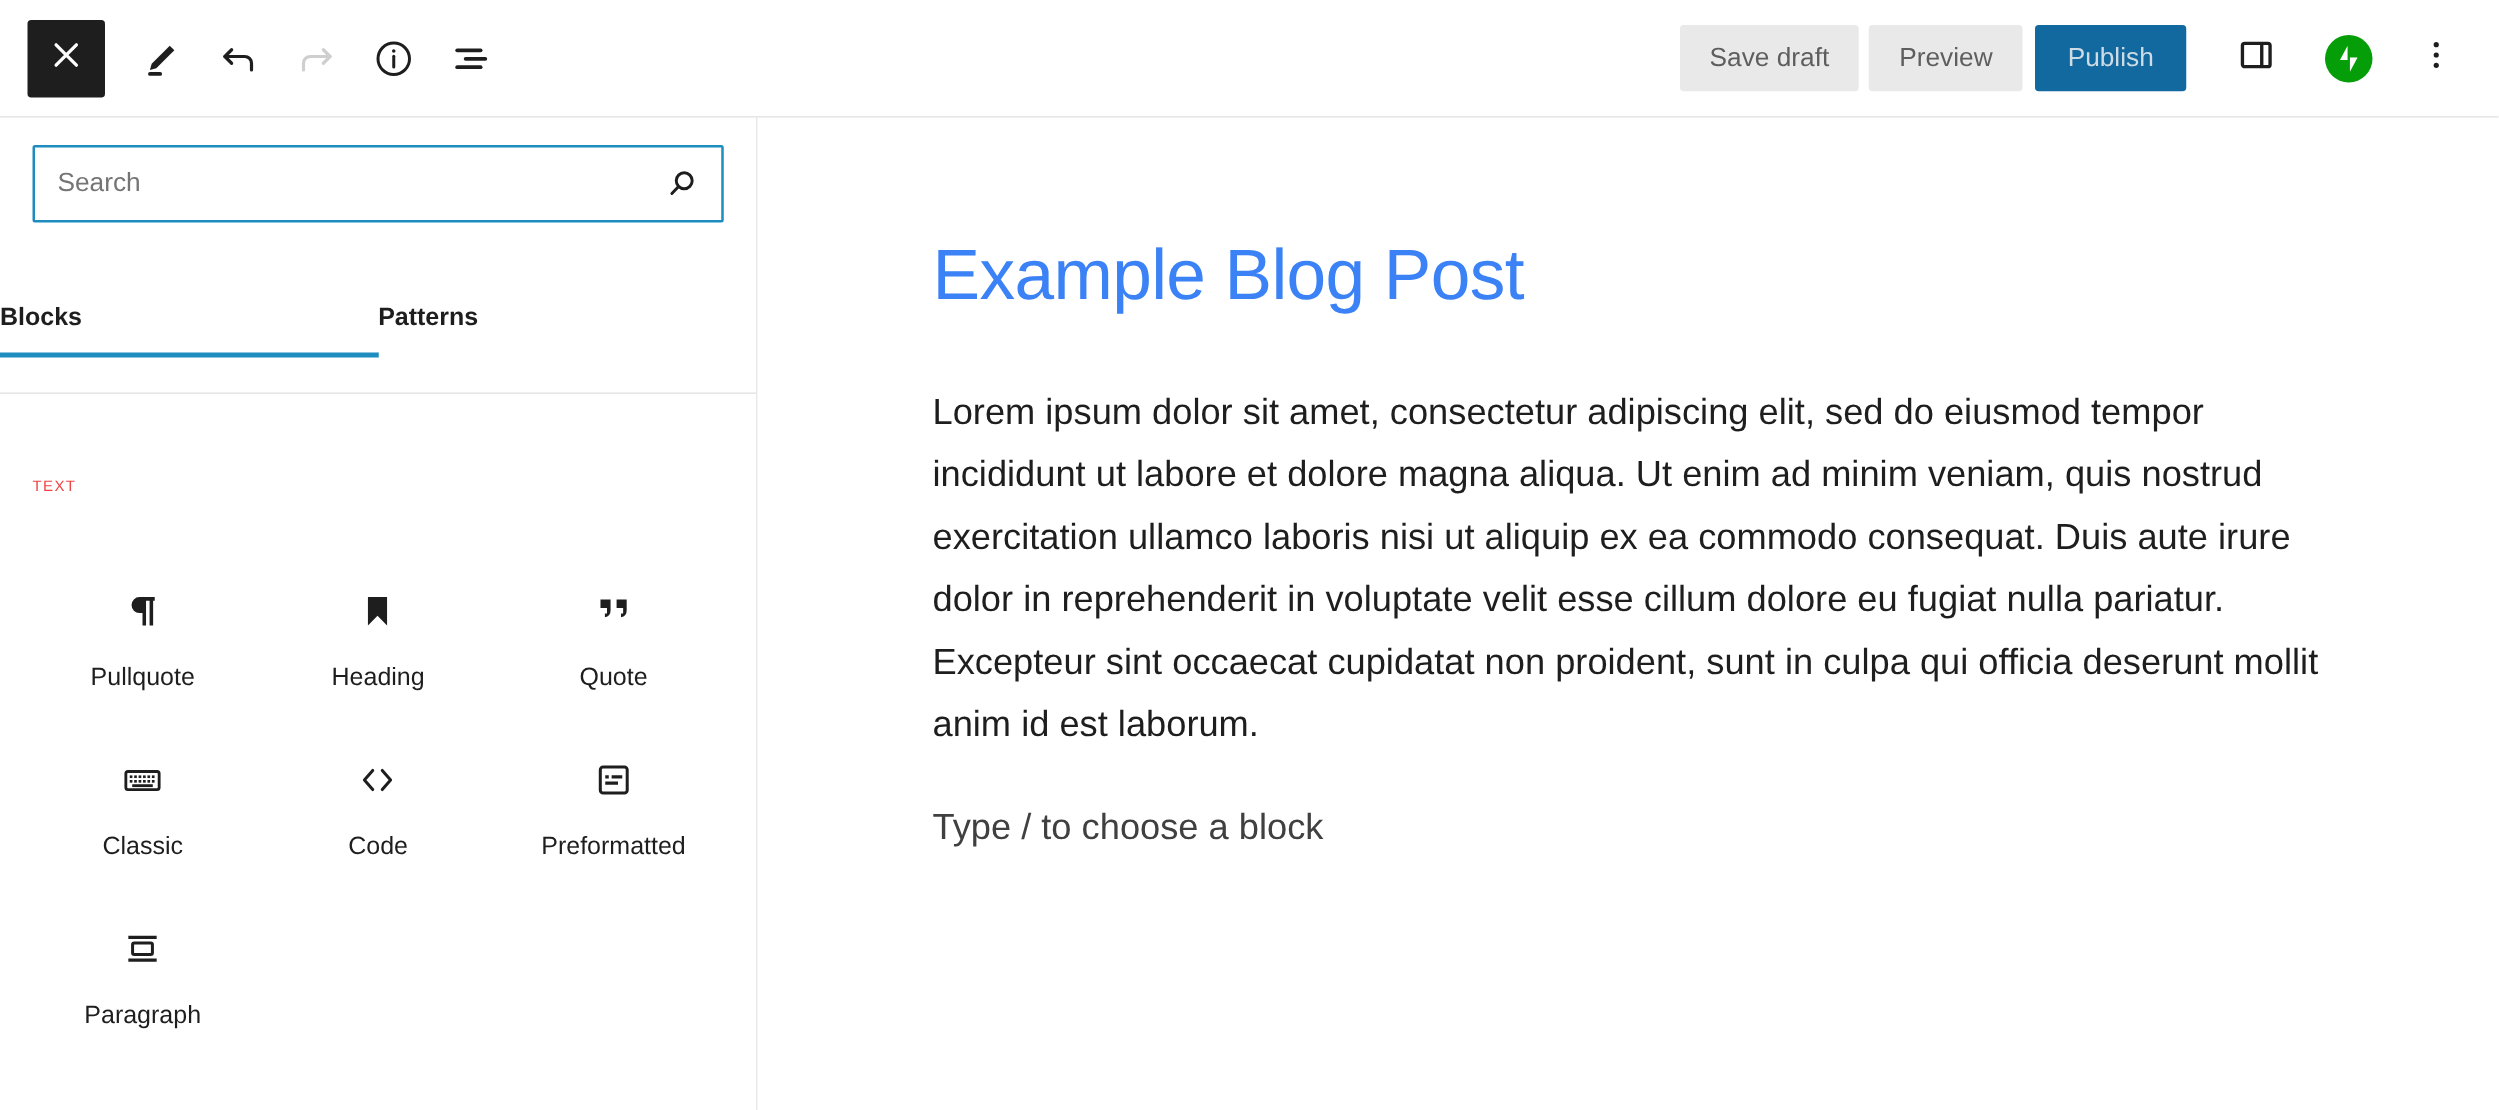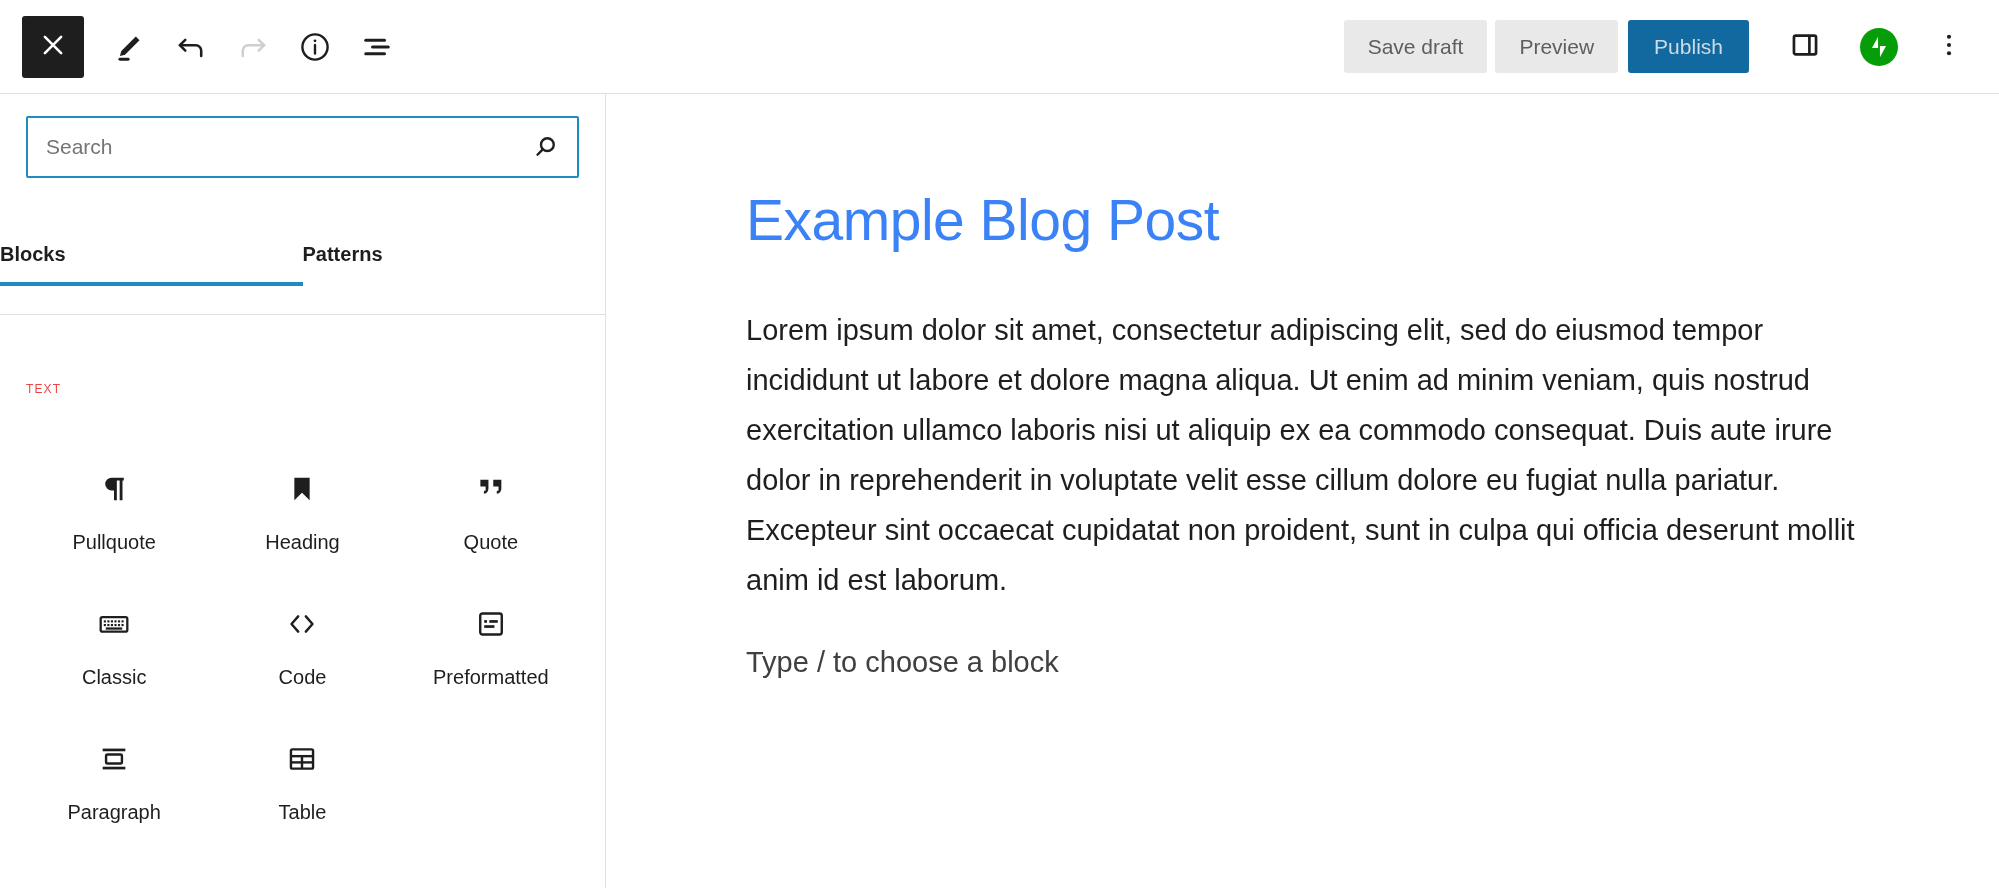--- a/index.html
+++ b/index.html
@@ -367,31 +367,20 @@
           <span class="block-icon">
             <svg width="34" height="34" viewBox="0 0 24 24" fill="none" stroke="#1e1e1e" stroke-width="1.7">
               <path d="M4 5.6 H20" stroke-width="1.9"></path>
               <rect x="6.4" y="8.8" width="11.2" height="6.4" rx="1"></rect>
               <path d="M4 18.4 H20" stroke-width="1.9"></path>
             </svg>
           </span>
           <span class="block-label">Paragraph</span>
         </div>
 
-        <div class="block-item">
-          <span class="block-icon">
-            <svg width="34" height="34" viewBox="0 0 24 24" fill="none" stroke="#1e1e1e" stroke-width="1.7">
-              <rect x="4.2" y="5.2" width="15.6" height="13.6" rx="1"></rect>
-              <path d="M4.2 10 H19.8"></path>
-              <path d="M4.2 14.4 H19.8"></path>
-              <path d="M12 10 V18.8"></path>
-            </svg>
-          </span>
-          <span class="block-label">Table</span>
-        </div>
 
       </div>
     </div>
 
     <div class="canvas">
       <div class="canvas-inner">
         <h1 class="post-title">Example Blog Post</h1>
         <p class="post-para">Lorem ipsum dolor sit amet, consectetur adipiscing elit, sed do eiusmod tempor incididunt ut labore et dolore magna aliqua. Ut enim ad minim veniam, quis nostrud exercitation ullamco laboris nisi ut aliquip ex ea commodo consequat. Duis aute irure dolor in reprehenderit in voluptate velit esse cillum dolore eu fugiat nulla pariatur. Excepteur sint occaecat cupidatat non proident, sunt in culpa qui officia deserunt mollit anim id est laborum.</p>
         <div class="post-placeholder">Type / to choose a block</div>
       </div>

